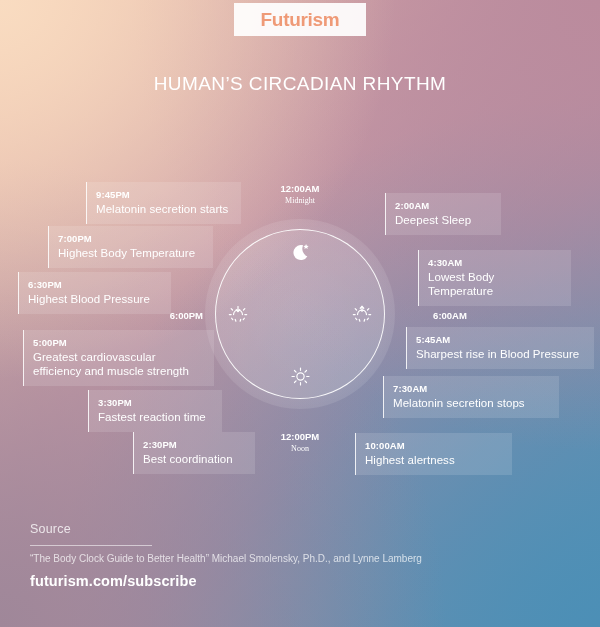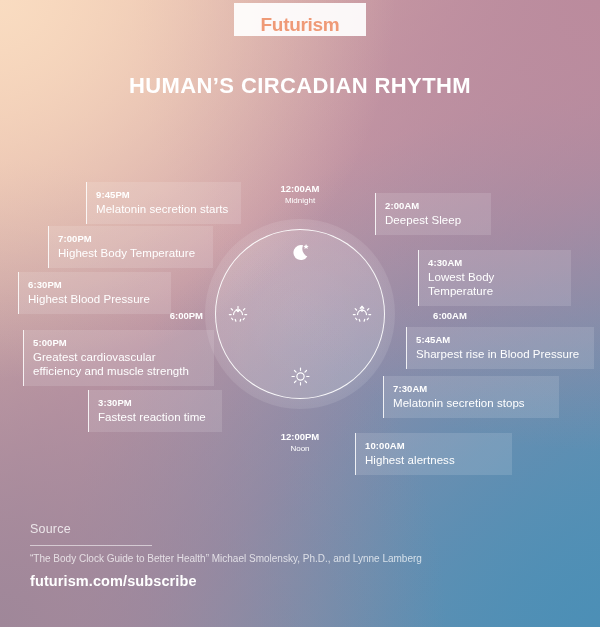--- a/index.html
+++ b/index.html
@@ -29,40 +29,40 @@
 
   
   .logo-box {
     position: absolute;
     left: 234px;
     top: 3px;
     width: 132px;
     height: 33px;
     background: rgba(255,255,255,0.92);
     display: flex;
-    align-items: flex-end;
+    align-items: center;
     justify-content: center;
   }
   .logo-text {
     color: #ef9a77;
     font-size: 19px;
     font-weight: bold;
     letter-spacing: -0.3px;
   }
 
   
   .title {
     position: absolute;
     left: 0;
     top: 73px;
     width: 600px;
     text-align: center;
     color: #ffffff;
-    font-size: 22px;
-    font-weight: bold;
+    font-size: 19px;
+    font-weight: normal;
     letter-spacing: 0.4px;
   }
 
   
   .clock-glow {
     position: absolute;
     left: 205px;
     top: 219px;
     width: 190px;
     height: 190px;
@@ -123,41 +123,42 @@
   }
 
   
   .lb-2100 { left: 86px;  top: 182px; width: 155px; }
   .lb-1900 { left: 48px;  top: 226px; width: 165px; }
   .lb-1830 { left: 18px;  top: 272px; width: 153px; }
   .lb-1700 { left: 23px;  top: 330px; width: 191px; }
   .lb-1530 { left: 88px;  top: 390px; width: 134px; }
   .lb-1430 { left: 133px; top: 432px; width: 122px; }
 
-  .lb-0200 { left: 375px; top: 193px; width: 116px; }
+  .lb-0200 { left: 385px; top: 193px; width: 116px; }
   .lb-0430 { left: 418px; top: 250px; width: 153px; }
   .lb-0645 { left: 406px; top: 327px; width: 188px; }
   .lb-0730 { left: 383px; top: 376px; width: 176px; }
   .lb-1000 { left: 355px; top: 433px; width: 157px; }
 
   
   .cardinal {
     position: absolute;
     color: #ffffff;
     text-align: center;
   }
   .cardinal .c-time {
     font-size: 9.5px;
     font-weight: bold;
     line-height: 12px;
   }
   .cardinal .c-sub {
     font-size: 8px;
     font-weight: normal;
     line-height: 11px;
+    font-family: Liberation Serif, serif;
   }
   .cd-midnight { left: 250px; top: 183px; width: 100px; }
   .cd-noon     { left: 250px; top: 431px; width: 100px; }
   .cd-1800     { left: 113px; top: 310px; width: 90px; text-align: right; }
   .cd-0600     { left: 405px; top: 310px; width: 90px; text-align: center; }
 
   
   .source-head {
     position: absolute;
     left: 30px;
@@ -294,20 +295,24 @@
     <div class="desc">Highest Blood Pressure</div>
   </div>
   <div class="label lb-1700">
     <div class="time">5:00PM</div>
     <div class="desc">Greatest cardiovascular efficiency and muscle strength</div>
   </div>
   <div class="label lb-1530">
     <div class="time">3:30PM</div>
     <div class="desc">Fastest reaction time</div>
   </div>
+  <div class="label lb-1430">
+    <div class="time">2:30PM</div>
+    <div class="desc">Best coordination</div>
+  </div>
 
   <div class="label lb-0200">
     <div class="time">2:00AM</div>
     <div class="desc">Deepest Sleep</div>
   </div>
   <div class="label lb-0430">
     <div class="time">4:30AM</div>
     <div class="desc">Lowest Body Temperature</div>
   </div>
   <div class="label lb-0645">

